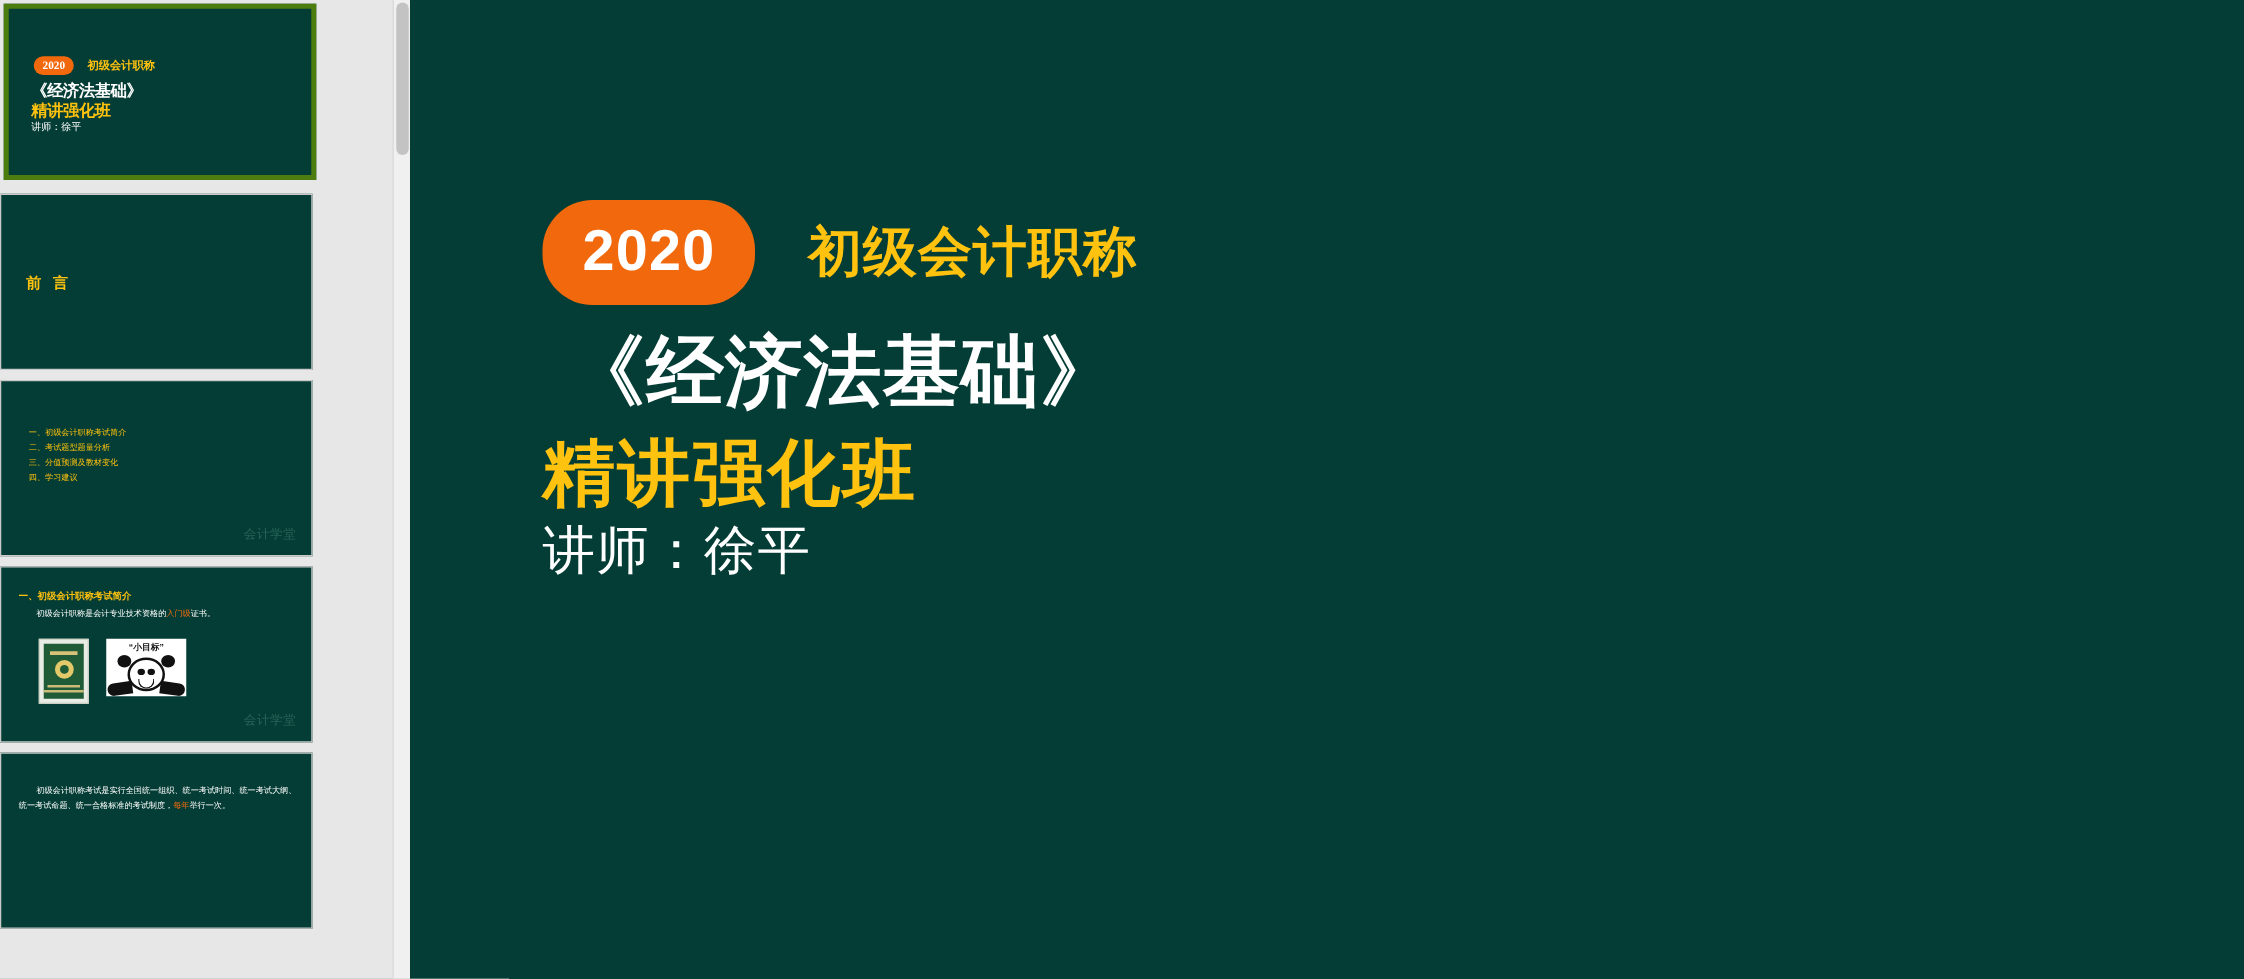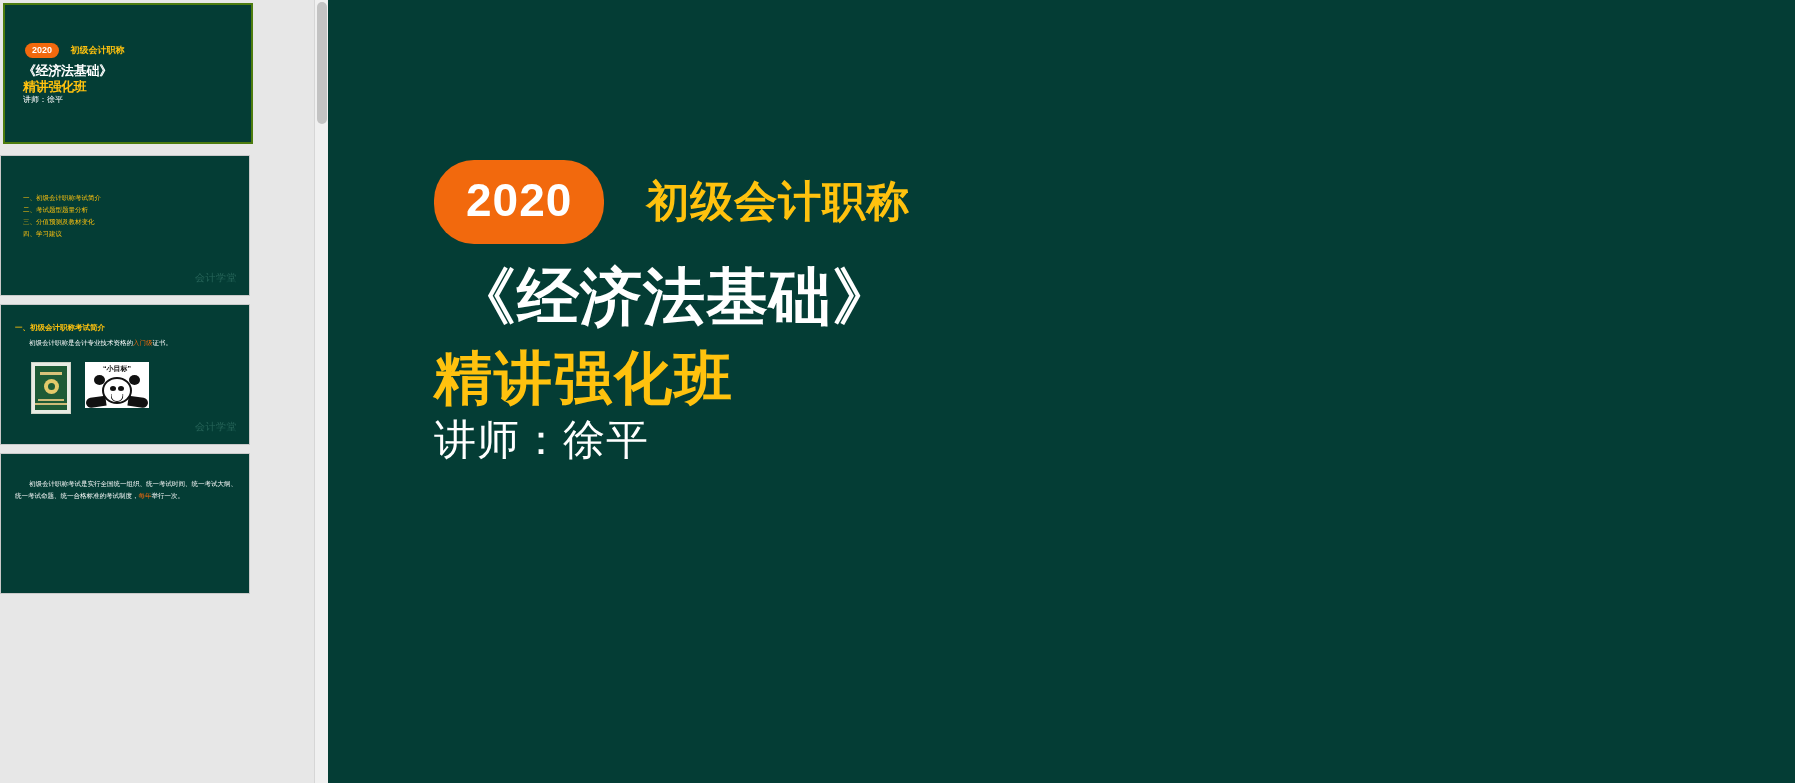--- a/index.html
+++ b/index.html
@@ -15,21 +15,21 @@
     position:relative; width:328px; height:783px;
     background:#e7e7e7; overflow:hidden; flex:none;
   }
   .thumb-list { position:absolute; left:0; top:0; width:300px; }
   .thumb-wrap { position:relative; width:250px; margin:0 0 8px 0; }
   .thumb {
     position:relative; width:250px; height:141px;
     background:#043d35; border:1px solid #c9c9c9; overflow:hidden;
   }
   .thumb-wrap.selected { padding:3px; }
-  .thumb-wrap.selected .thumb { border:2px solid #4d7c0f; }
+  .thumb-wrap.selected .thumb { border:4px solid #4d7c0f;font-family:Liberation Serif, serif; }
 
   .scrollbar {
     position:absolute; right:0; top:0; width:14px; height:783px;
     background:#f0f0f0; border-left:1px solid #d6d6d6;
   }
   .scroll-thumb {
     position:absolute; left:2px; top:2px; width:10px; height:122px;
     background:#c3c3c3; border-radius:5px;
   }
 
@@ -170,20 +170,25 @@
           <div class="t1-row">
             <span class="t1-pill">2020</span>
             <span class="t1-sub">初级会计职称</span>
           </div>
           <div class="t1-main">《经济法基础》</div>
           <div class="t1-gold">精讲强化班</div>
           <div class="t1-lect">讲师：徐平</div>
         </div>
       </div>
 
+      <div class="thumb-wrap">
+        <div class="thumb">
+          <div class="t2-title">前 言</div>
+        </div>
+      </div>
 
       <div class="thumb-wrap">
         <div class="thumb">
           <ul class="t3-list">
             <li>一、初级会计职称考试简介</li>
             <li>二、考试题型题量分析</li>
             <li>三、分值预测及教材变化</li>
             <li>四、学习建议</li>
           </ul>
           <div class="wm">会计学堂</div>

